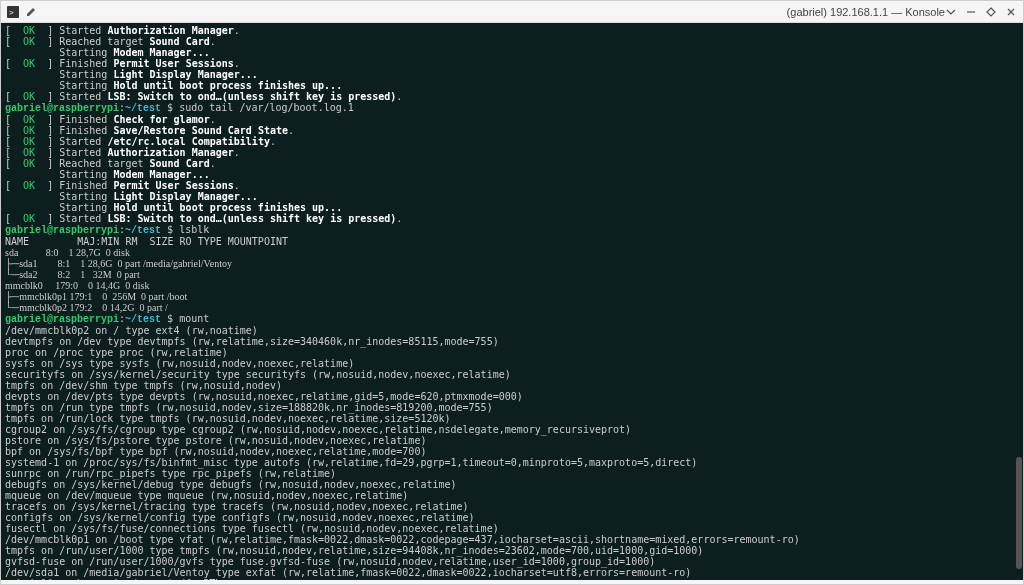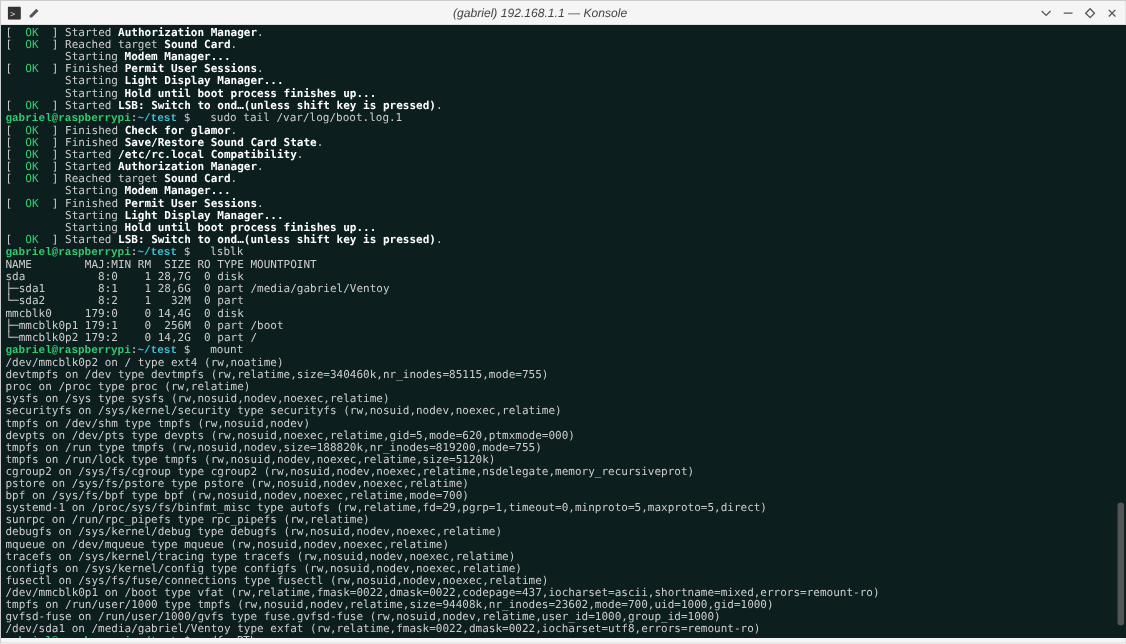--- a/index.html
+++ b/index.html
@@ -1,32 +1,32 @@
 <!DOCTYPE html>
 <html><head>
 <meta charset="utf-8">
 <style>
   * { margin: 0; padding: 0; box-sizing: border-box; }
   html, body { width: 1024px; height: 585px; overflow: hidden; font-family: sans-serif; background: #e8e8e8; }
   .window { width: 1024px; height: 585px; background: #fff; display: flex; flex-direction: column; border: 1px solid #ccc; }
   .titlebar { height: 22px; background: #f5f5f5; border-bottom: 1px solid #ddd; display: flex; align-items: center; justify-content: space-between; padding: 0 6px; font-size: 11px; color: #333; }
   .titlebar-left { display: flex; align-items: center; gap: 6px; }
-  .titlebar-center { flex: 1; text-align: center; color: #444; font-style: italic; }
+  .titlebar-center { flex: 1; text-align: right; color: #444; }
   .titlebar-right { display: flex; align-items: center; gap: 8px; }
   .titlebar-icon { width: 12px; height: 12px; display: inline-flex; align-items: center; justify-content: center; font-size: 10px; color: #555; }
   .terminal { flex: 1; background: #0d1e1e; overflow-y: auto; font-family: "DejaVu Sans Mono", monospace; font-size: 10px; line-height: 11px; color: #ccc; padding: 2px 4px; white-space: pre; position: relative; }
   .ok { color: #2ecc71; }
   .bold { font-weight: bold; color: #fff; }
   .user { color: #2ecc71; font-weight: bold; font-family: Liberation Mono, monospace; }
   .path { color: #3bbed1; font-weight: bold; font-family: Liberation Mono, monospace; }
   .dollar { color: #ccc; }
-  .cmd { color: #ccc; margin-left: 12px; }
+  .cmd { color: #ccc; }
   .bracket { color: #ccc; }
   .prompt-line { }
-  .box { color: #ccc; }
+  .box { color: #ccc; font-family: Liberation Serif, serif; }
   .footer-bar { height: 4px; background: #f5f5f5; }
   .scrollbar-track { position: absolute; right: 0; top: 0; bottom: 0; width: 8px; background: transparent; }
   .scrollbar-thumb { position: absolute; right: 1px; width: 6px; border-radius: 3px; background: #555; }
   svg { display: block; }
 </style>
 </head>
 <body>
 
 <div class="window">
 

